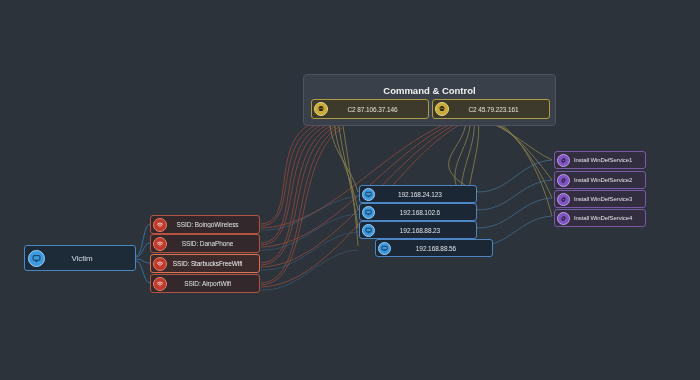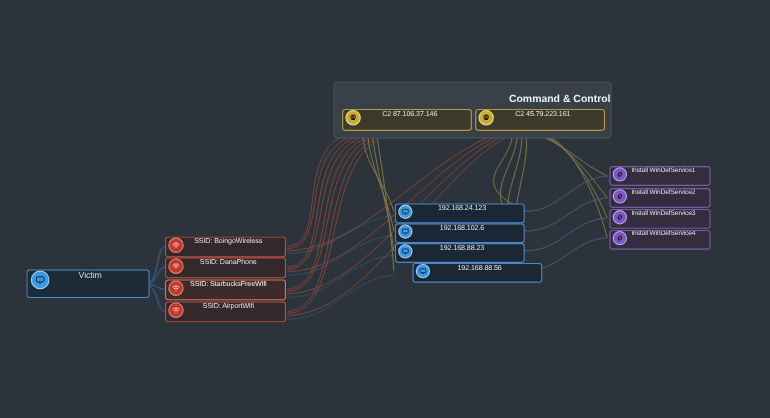--- a/index.html
+++ b/index.html
@@ -19,20 +19,21 @@
     position: absolute;
     left: 0; top: 0;
     width: 700px;
     height: 380px;
     pointer-events: none;
   }
   .node {
     position: absolute;
     box-sizing: border-box;
     display: flex;
+    align-items: center;
     border-radius: 3px;
     z-index: 5;
   }
   .node-icon {
     flex: 0 0 auto;
     display: flex;
     align-items: center;
     justify-content: center;
     border-radius: 50%;
     box-sizing: border-box;
@@ -134,21 +135,21 @@
     background: #3a4049;
     border: 1px solid #4d545e;
     border-radius: 4px;
     z-index: 3;
   }
   .group-title {
     position: absolute;
     top: 10px;
     left: 0;
     width: 100%;
-    text-align: right;
+    text-align: center;
     font-size: 9.5px;
     font-weight: bold;
     color: #f0f2f4;
   }
   .n-c2 {
     width: 118px;
     height: 20px;
     background: #3d3a2c;
     border: 1px solid #b09c45;
     padding: 0 3px 0 2px;

